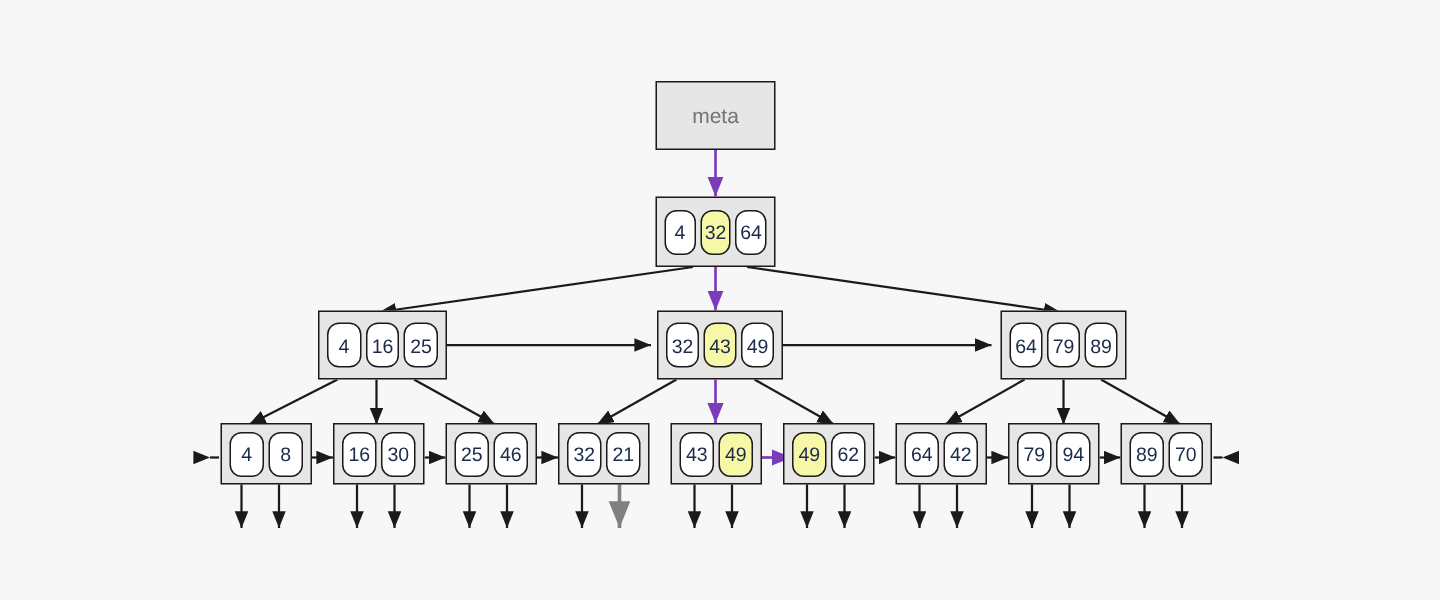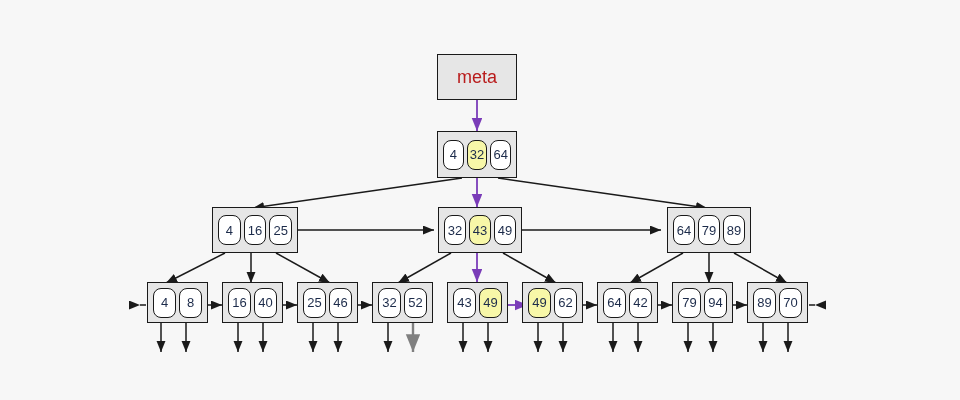--- a/index.html
+++ b/index.html
@@ -5,21 +5,21 @@
   html,body{margin:0;padding:0;}
   body{width:960px;height:400px;background:#f7f7f7;
        font-family:"Liberation Sans",sans-serif;overflow:hidden;}
   #stage{position:relative;width:960px;height:400px;}
   svg.edges{position:absolute;left:0;top:0;width:960px;height:400px;}
   .node{position:absolute;background:#e6e6e6;border:1.6px solid #1a1a1a;
         box-sizing:border-box;display:flex;align-items:center;
         justify-content:center;gap:3px;padding:5px 5px;}
   .meta-node{position:absolute;background:#e6e6e6;border:1.6px solid #1a1a1a;
         box-sizing:border-box;display:flex;align-items:center;
-        justify-content:center;font-size:18px;color:#b91c1c;}
+        justify-content:center;font-size:14px;color:#737373;}
   .cell{width:23px;height:30px;border:1.4px solid #1a1a1a;border-radius:8px;
         background:#ffffff;display:flex;align-items:center;justify-content:center;
         font-size:13px;color:#1c2b4a;box-sizing:border-box;}
   .cell.hl{background:#f7f7a8;}
 </style>
 </head>
 <body>
 
 <div id="stage">
 
@@ -125,29 +125,29 @@
     <div class="cell">79</div>
     <div class="cell">89</div>
   </div>
 
   <div class="node" style="left:147px;top:282px;width:61px;height:41px;">
     <div class="cell">4</div>
     <div class="cell">8</div>
   </div>
   <div class="node" style="left:222px;top:282px;width:61px;height:41px;">
     <div class="cell">16</div>
-    <div class="cell">40</div>
+    <div class="cell">30</div>
   </div>
   <div class="node" style="left:297px;top:282px;width:61px;height:41px;">
     <div class="cell">25</div>
     <div class="cell">46</div>
   </div>
   <div class="node" style="left:372px;top:282px;width:61px;height:41px;">
     <div class="cell">32</div>
-    <div class="cell">52</div>
+    <div class="cell">21</div>
   </div>
   <div class="node" style="left:447px;top:282px;width:61px;height:41px;">
     <div class="cell">43</div>
     <div class="cell hl">49</div>
   </div>
   <div class="node" style="left:522px;top:282px;width:61px;height:41px;">
     <div class="cell hl">49</div>
     <div class="cell">62</div>
   </div>
   <div class="node" style="left:597px;top:282px;width:61px;height:41px;">

